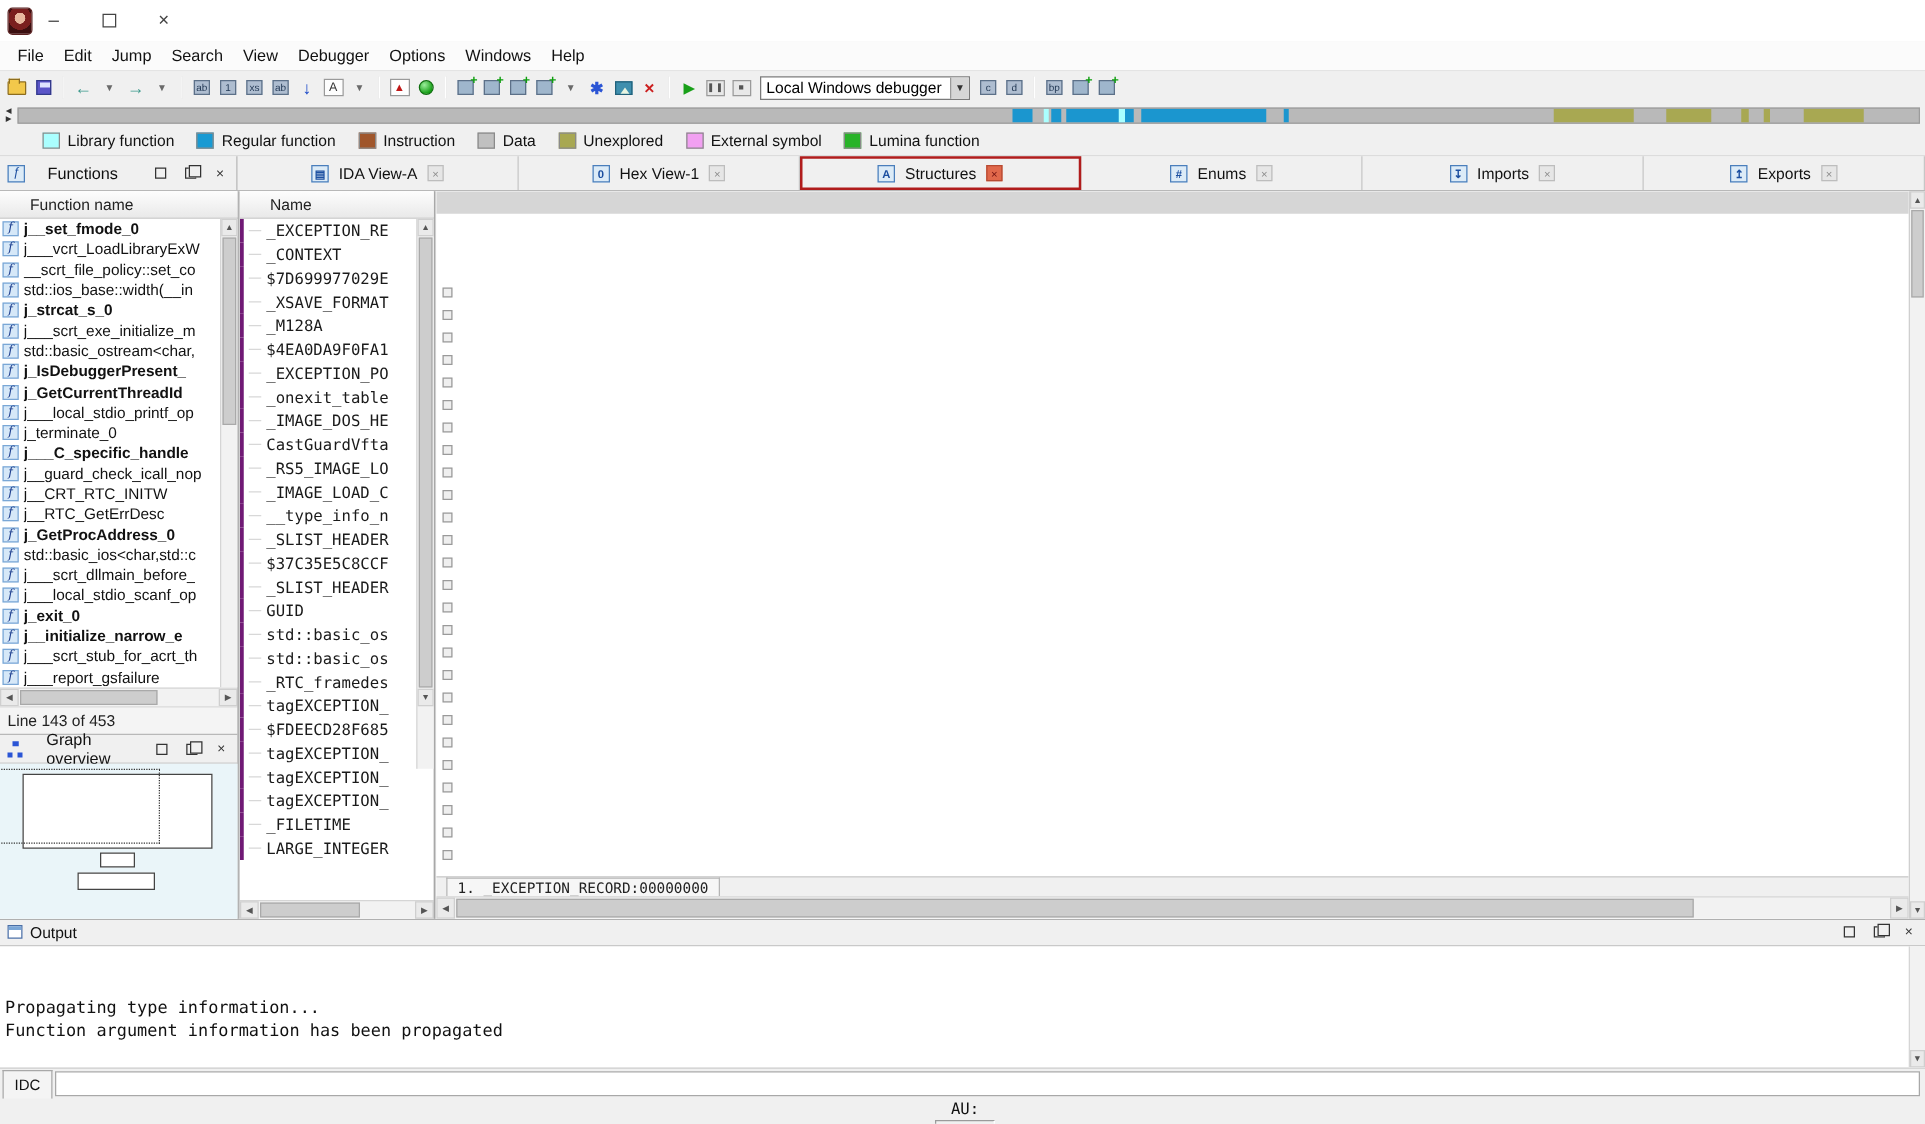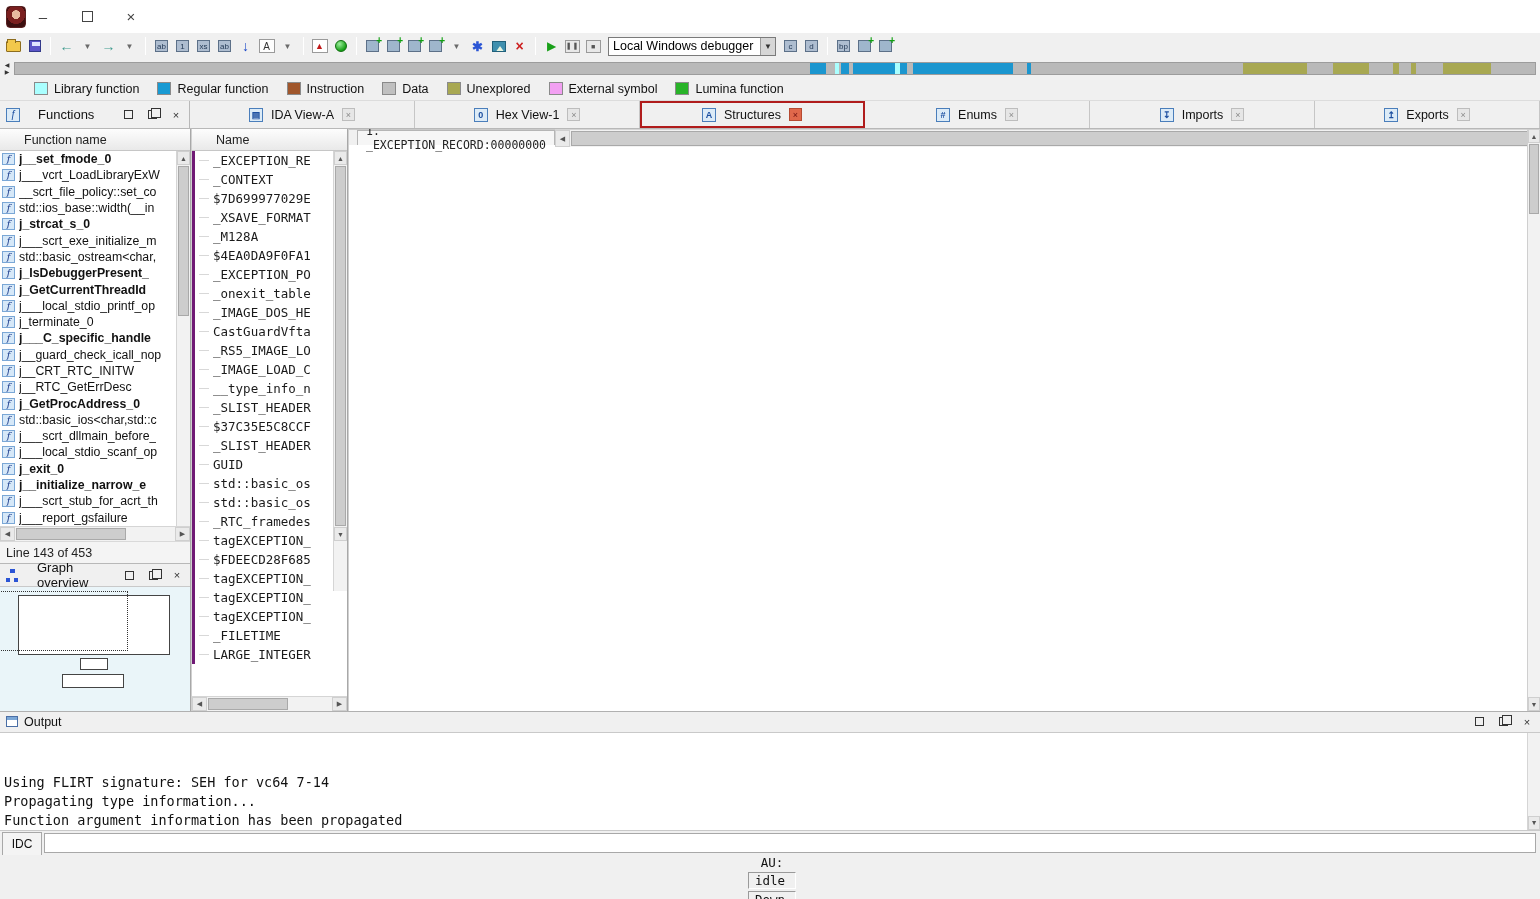--- a/index.html
+++ b/index.html
@@ -136,21 +136,21 @@
   .npanel { width:155px; display:flex; flex-direction:column; background:#fff; }
   .nlist { flex:1; overflow:hidden; position:relative; }
   .nitem { height:19px; display:flex; align-items:center; padding-left:18px;
            font-family:"DejaVu Sans Mono", monospace; font-size:12.5px; color:#1a1a1a; white-space:nowrap;
            border-left:3px solid #701a75; position:relative; overflow:hidden; }
   .nitem::before { content:""; position:absolute; left:4px; top:9px; width:10px; height:1px; background:#d8d8d8; }
   .nvscroll { position:absolute; right:0; top:0; height:440px; width:14px; background:#f2f2f2;
               border-left:1px solid #d5d5d5; display:flex; flex-direction:column; }
 
   
-  .spane { flex:1; display:flex; flex-direction:row; background:#fff; overflow:hidden; }
+  .spane { flex:1; display:flex; flex-direction:column; background:#fff; overflow:hidden; }
   .slisting { height:548px; overflow:hidden; font-family:"DejaVu Sans Mono", monospace; font-size:13px; }
   .srow { height:18px; line-height:18px; white-space:pre; position:relative; padding-left:22px; overflow:hidden; }
   .srow.collapsed .expander { content:""; position:absolute; left:5px; top:5px; width:8px; height:8px;
                               border:1px solid #9a9a9a; background:#efefef; }
   .srow.selected { background:#d6d6d6; }
   .sstatusrow { height:16px; background:#f0f0f0; border-top:1px solid #c9c9c9; display:flex; align-items:flex-end; }
   .stab { margin-left:8px; height:15px; background:#f6f6f6; border:1px solid #b5b5b5; border-bottom:none;
           font-family:"DejaVu Sans Mono", monospace; font-size:11.5px; color:#222; padding:0 8px;
           display:flex; align-items:center; }
   .shscroll { height:18px; background:#f2f2f2; border-top:1px solid #d5d5d5; display:flex; }
@@ -187,20 +187,31 @@
     <span class="ida-logo"></span>
     <div class="win-controls">
       <span class="wc">–</span>
       <span class="wc">
           <span class="maxbox"></span>
         </span>
       <span class="wc">×</span>
     </div>
   </div>
 
+  <div class="menubar">
+    <span class="menu-item">File</span>
+      <span class="menu-item">Edit</span>
+      <span class="menu-item">Jump</span>
+      <span class="menu-item">Search</span>
+      <span class="menu-item">View</span>
+      <span class="menu-item">Debugger</span>
+      <span class="menu-item">Options</span>
+      <span class="menu-item">Windows</span>
+      <span class="menu-item">Help</span>
+  </div>
 
   <div class="toolbar">
     <span class="tb">
         <span class="folder"></span>
       </span>
     <span class="tb">
         <span class="disk"></span>
       </span>
     <span class="tbsep"></span>
     <span class="tb navarrow">←</span>
@@ -802,21 +813,21 @@
       <span class="olabel">Output</span>
       <span class="pt-btn">
           <span class="pt-max"></span>
         </span>
       <span class="pt-btn">
           <span class="pt-float"></span>
         </span>
       <span class="pt-btn">×</span>
     </div>
     <div class="ocontent">
-      <div class="oline">Using FLIRT signature: SEH for vc64 7-14</div><div class="oline">Propagating type information...</div><div class="oline">Function argument information has been propagated</div>
+      <div class="oline">Propagating type information...</div><div class="oline">Function argument information has been propagated</div>
       <div class="oscroll">
         <span class="sarrow">▼</span>
       </div>
     </div>
     <div class="idcrow">
       <span class="idcbtn">IDC</span>
       <span class="clifield"></span>
     </div>
     <div class="statusbar">
       <span>AU:</span>

